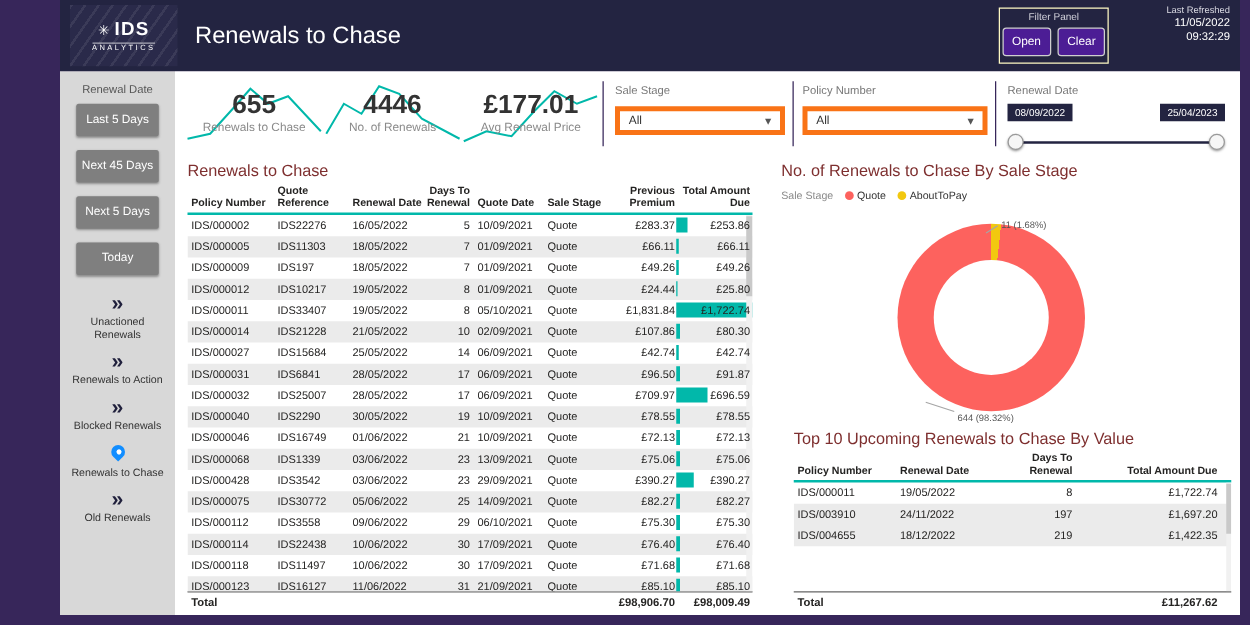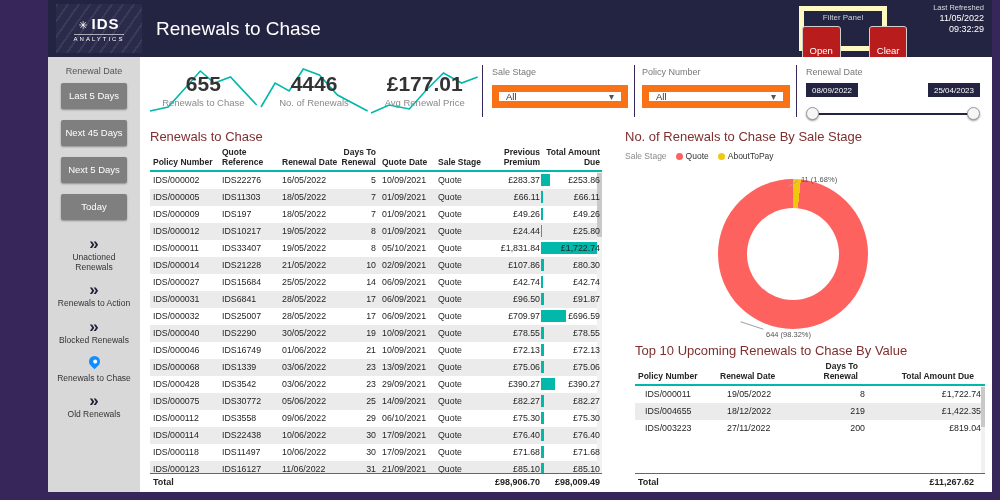--- a/index.html
+++ b/index.html
@@ -9,24 +9,24 @@
 
   
   .header{position:absolute;left:48px;top:0;width:944px;height:57px;background:#232441;display:flex;align-items:center;}
   .logo{width:86px;height:49px;margin-left:8px;background:#2a2a4a;
         background-image:repeating-linear-gradient(125deg,rgba(255,255,255,.08) 0 2px,transparent 2px 9px);
         display:flex;flex-direction:column;align-items:center;justify-content:center;color:#fff;}
   .logo-top{display:flex;align-items:flex-start;gap:3px;font-weight:bold;font-size:15px;letter-spacing:1px;}
   .logo-mark::before{content:"✳";font-size:11px;font-weight:normal;}
   .logo-sub{font-size:6px;letter-spacing:2px;border-top:1px solid rgba(255,255,255,.6);margin-top:2px;padding-top:1px;}
   .title{color:#fff;font-size:19px;font-weight:400;margin-left:14px;}
-  .filter-panel{position:absolute;right:105px;top:6px;width:88px;height:45px;border:5px solid #fef9c3;padding:2px 4px;text-align:center;}
+  .filter-panel{position:absolute;right:105px;top:6px;width:88px;height:45px;border:1px solid #fef9c3;padding:2px 4px;text-align:center;}
   .fp-label{font-size:8px;color:#cfcfd8;}
   .fp-buttons{display:flex;gap:5px;justify-content:center;margin-top:4px;}
-  .fp-btn{background:#b91c1c;border:1px solid #cfcfcf;color:#fff;font-size:9.5px;padding:18px 7px;border-radius:3px;font-family:inherit;cursor:pointer;margin-left:23px;}
+  .fp-btn{background:#4c1d95;border:1px solid #cfcfcf;color:#fff;font-size:9.5px;padding:5px 7px;border-radius:3px;font-family:inherit;cursor:pointer;}
   .refreshed{position:absolute;right:8px;top:3px;text-align:right;color:#fff;}
   .refreshed .r1{font-size:7.5px;color:#d9d9e2;}
   .refreshed .r2{font-size:9px;margin-top:1px;}
 
   
   .sidebar{position:absolute;left:48px;top:57px;width:92px;height:435px;background:#d8d8d8;display:flex;flex-direction:column;align-items:center;overflow:hidden;}
   .sidebar-title{font-size:9px;color:#555;margin:9px 0 7px;}
   .side-btn{width:66px;min-height:26px;background:#7f7f7f;color:#fff;font-size:9.5px;line-height:1.2;display:flex;align-items:center;justify-content:center;text-align:center;margin-bottom:11px;border-radius:2px;box-shadow:0 1px 2px rgba(0,0,0,.35);padding:4px 3px;cursor:pointer;}
   #side-nav{margin-top:4px;display:flex;flex-direction:column;align-items:center;}
   .nav-item{display:flex;flex-direction:column;align-items:center;margin-bottom:9px;cursor:pointer;}
@@ -46,34 +46,34 @@
   .kpi-label{font-size:9.5px;color:#8a8a8a;z-index:2;margin-top:1px;white-space:nowrap;}
 
   .vdiv{position:absolute;top:8px;height:52px;width:1px;background:#37265a;}
   .vd1{left:342px;} .vd2{left:494px;} .vd3{left:656px;}
 
   .filter-group{position:absolute;top:10px;}
   .fg-sale{left:352px;width:136px;}
   .fg-policy{left:502px;width:148px;}
   .fg-date{left:666px;width:174px;}
   .filter-label{font-size:9px;color:#777;}
-  .dropdown{margin-top:8px;height:23px;border:7px solid #f97316;background:#fff;display:flex;align-items:center;justify-content:space-between;padding:0 7px;font-size:9.5px;color:#333;cursor:pointer;}
+  .dropdown{margin-top:8px;height:23px;border:4px solid #f97316;background:#fff;display:flex;align-items:center;justify-content:space-between;padding:0 7px;font-size:9.5px;color:#333;cursor:pointer;}
   .chevron-down-icon::before{content:"▾";color:#555;font-size:10px;}
   .chips{display:flex;justify-content:space-between;margin-top:6px;}
   .chip{background:#232441;color:#fff;font-size:8px;padding:2.5px 6px;cursor:pointer;}
   .slider{position:relative;margin-top:10px;height:14px;}
   .slider-track{position:absolute;left:2px;right:2px;top:6px;height:2px;background:#232441;}
   .slider-handle{position:absolute;top:0;width:13px;height:13px;border-radius:50%;background:#f6f6f6;border:1px solid #999;box-shadow:0 1px 2px rgba(0,0,0,.4);cursor:pointer;}
   .sh-left{left:0;} .sh-right{right:0;}
 
   
   .section-title{font-size:13px;color:#7e2f2f;margin-bottom:4px;white-space:nowrap;}
   .thead{display:flex;border-bottom:2px solid #01b8aa;padding-bottom:2px;align-items:flex-end;}
   .hc{font-size:8.5px;font-weight:bold;color:#252423;line-height:1.15;}
-  .trow{display:flex;height:17px;align-items:center;justify-content:flex-end;}
+  .trow{display:flex;height:17px;align-items:center;}
   .trow.alt{background:#ebebeb;}
   .td{font-size:8.8px;color:#252423;white-space:nowrap;overflow:hidden;height:100%;display:flex;align-items:center;}
   .trow-total{display:flex;height:17px;align-items:center;border-top:1px solid #666;font-weight:bold;}
   .trow-total .td{font-weight:bold;font-size:9px;}
 
   .table-section{position:absolute;left:10px;top:72px;width:452px;height:361px;display:flex;flex-direction:column;}
   .rows{flex:1;overflow:hidden;position:relative;}
   .mc0{width:72px;padding-left:3px;}
   .mc1{width:60px;}
   .mc2{width:56px;}
@@ -529,31 +529,31 @@
         </div>
       <div class="rows">
         <div>
             <div class="trow">
               <div class="td tc0">IDS/000011</div>
               <div class="td tc1">19/05/2022</div>
               <div class="td tc2">8</div>
               <div class="td tc3">£1,722.74</div>
             </div>
             <div class="trow alt">
+              <div class="td tc0">IDS/003910</div>
+              <div class="td tc1">24/11/2022</div>
+              <div class="td tc2">197</div>
+              <div class="td tc3">£1,697.20</div>
+            </div>
+            <div class="trow alt">
               <div class="td tc0">IDS/004655</div>
               <div class="td tc1">18/12/2022</div>
               <div class="td tc2">219</div>
               <div class="td tc3">£1,422.35</div>
             </div>
-            <div class="trow">
-              <div class="td tc0">IDS/003223</div>
-              <div class="td tc1">27/11/2022</div>
-              <div class="td tc2">200</div>
-              <div class="td tc3">£819.04</div>
-            </div>
           </div>
         <div class="scrollbar sb-sm">
           <div class="scroll-thumb"></div>
         </div>
       </div>
       <div class="trow-total">
         <div class="td tc0">Total</div>
         <div class="ttot-spacer"></div>
         <div class="td tc3">£11,267.62</div>
       </div>

